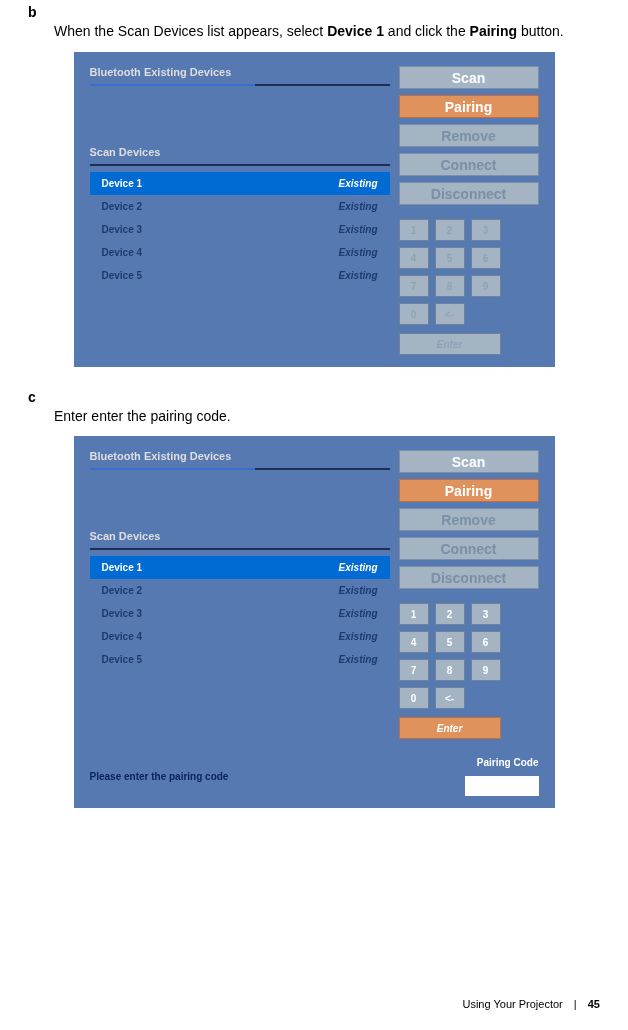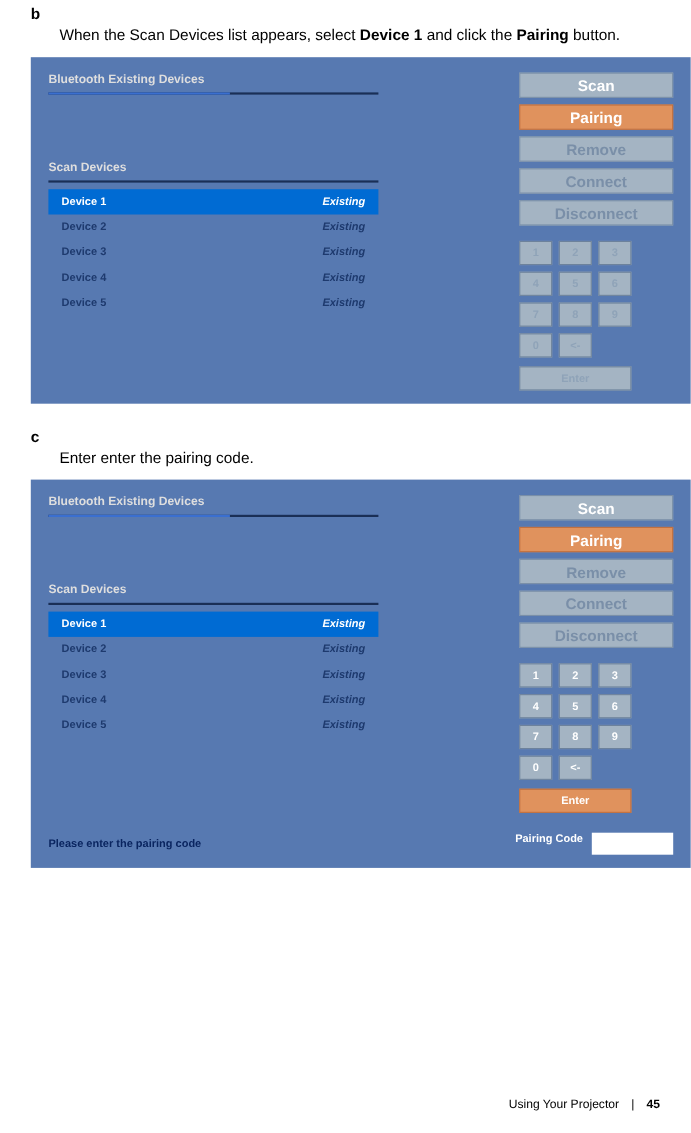--- a/index.html
+++ b/index.html
@@ -30,21 +30,21 @@
       font-size: 14px;
       line-height: 1.4;
       flex: 1;
       margin-top: 18px;
     }
     .step-text b {
       font-weight: bold;
     }
     .screenshot {
       background: #5779b1;
-      width: 600px;
+      width: 481px;
       margin: 0 auto 22px;
       padding: 14px 16px 12px;
       position: relative;
     }
     .ss-left {
       float: left;
       width: 300px;
     }
     .ss-right {
       float: right;
@@ -138,20 +138,21 @@
       margin-top: 8px;
       width: 102px;
       height: 22px;
       line-height: 22px;
       text-align: center;
       font-size: 10px;
       font-weight: bold;
       border: 1px solid #6d829c;
       color: #8fa3b8;
       background: #a4b4c3;
+      font-style: italic;
     }
     .enter-btn.active {
       background: #e0925d;
       border-color: #c07040;
       color: #fff;
     }
     .scan-section-title {
       margin-top: 28px;
     }
     .bottom-row {
@@ -160,22 +161,23 @@
       align-items: center;
       margin-top: 18px;
       font-size: 10px;
       font-weight: bold;
     }
     .prompt-text {
       color: #0a2560;
     }
     .code-group {
       display: flex;
-      align-items: flex-start;
+      align-items: flex-end;
       gap: 8px;
+      flex-direction: column;
     }
     .code-label {
       color: #fff;
     }
     .code-box {
       width: 74px;
       height: 20px;
       background: #fff;
     }
     .footer {

